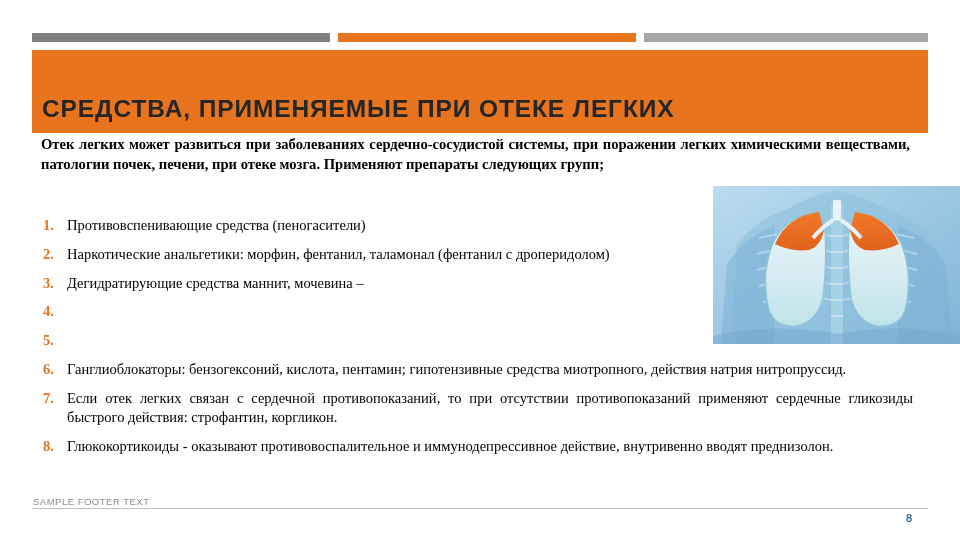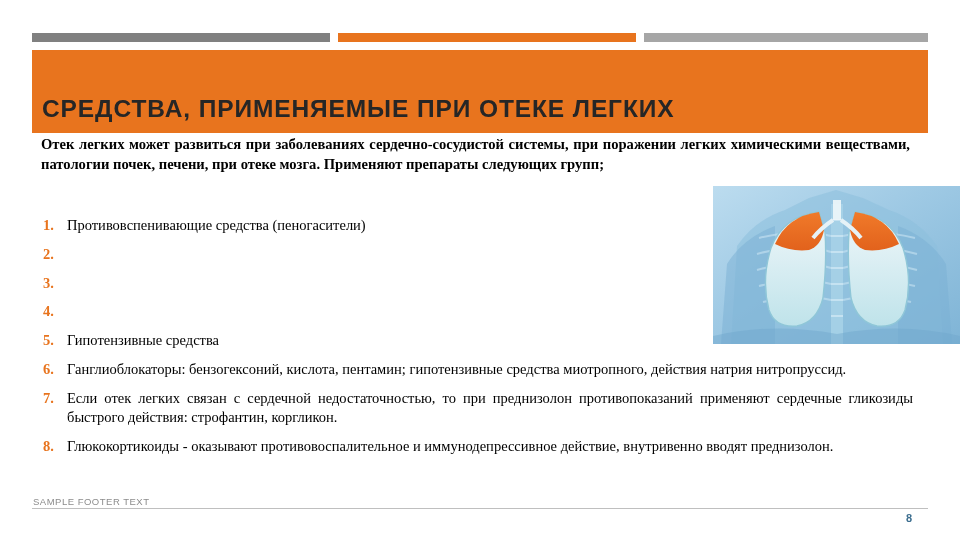--- a/index.html
+++ b/index.html
@@ -177,43 +177,44 @@
 
   <div class="list">
 
     <div class="list-item">
       <div class="li-num">1.</div>
       <div class="li-text narrow">Противовспенивающие средства (пеногасители)</div>
     </div>
 
     <div class="list-item">
       <div class="li-num">2.</div>
+      <div class="li-text narrow" style="max-width:660px;">Наркотические анальгетики: морфин, фентанил, таламонал (фентанил с дроперидолом)</div>
     </div>
 
     <div class="list-item">
       <div class="li-num">3.</div>
+      <div class="li-text narrow">Дегидратирующие средства маннит, мочевина –</div>
     </div>
 
     <div class="list-item">
       <div class="li-num">4.</div>
     </div>
 
     <div class="list-item">
       <div class="li-num">5.</div>
-      <div class="li-text narrow">Гипотензивные средства</div>
     </div>
 
     <div class="list-item">
       <div class="li-num">6.</div>
       <div class="li-text">Ганглиоблокаторы: бензогексоний, кислота, пентамин; гипотензивные средства миотропного, действия натрия нитропруссид.</div>
     </div>
 
     <div class="list-item">
       <div class="li-num">7.</div>
-      <div class="li-text">Если отек легких связан с сердечной недостаточностью, то при преднизолон противопоказаний применяют сердечные гликозиды быстрого действия: строфантин, коргликон.</div>
+      <div class="li-text">Если отек легких связан с сердечной противопоказаний, то при отсутствии противопоказаний применяют сердечные гликозиды быстрого действия: строфантин, коргликон.</div>
     </div>
 
     <div class="list-item">
       <div class="li-num">8.</div>
       <div class="li-text">Глюкокортикоиды - оказывают противовоспалительное и иммунодепрессивное действие, внутривенно вводят преднизолон.</div>
     </div>
 
   </div>
 
   <div class="lungs-img">

